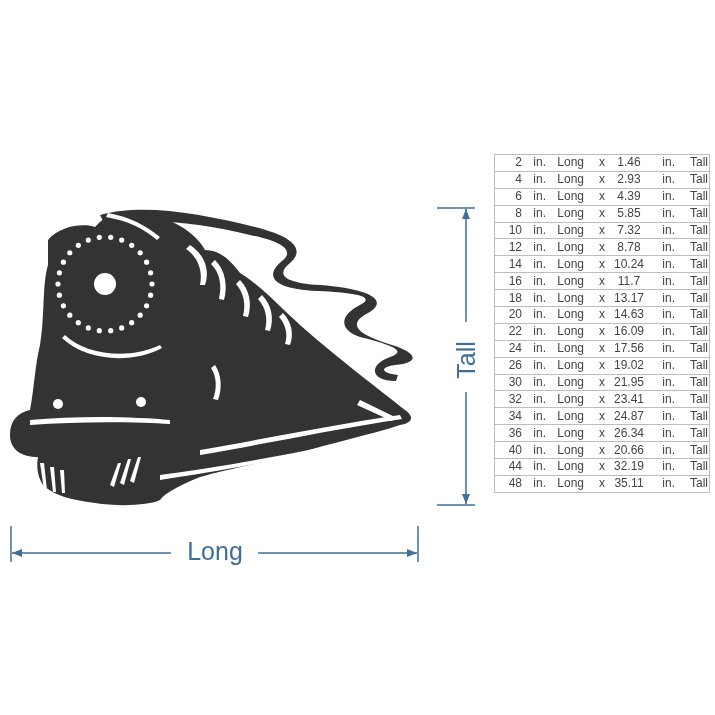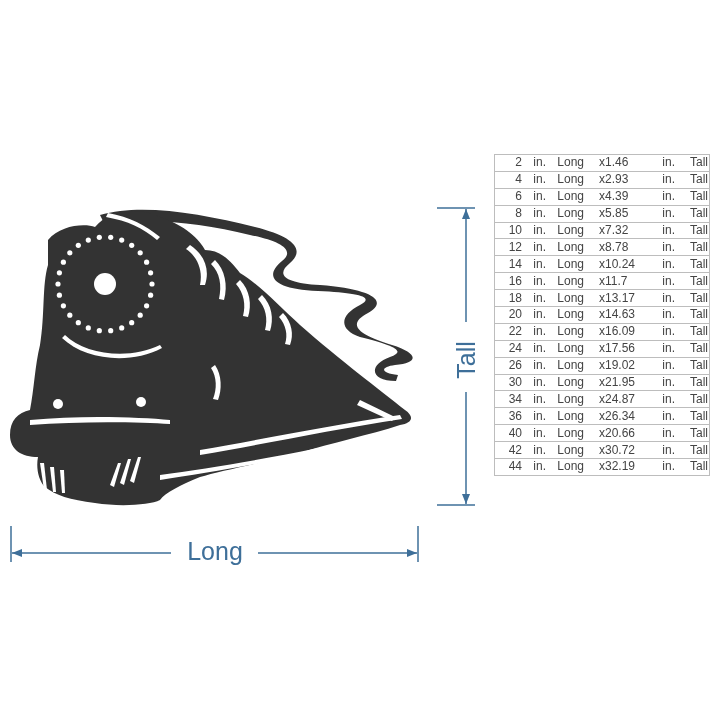--- a/index.html
+++ b/index.html
@@ -10,21 +10,21 @@
     #tall-dim { position: absolute; left: 430px; top: 200px; width: 60px; height: 320px; }
     #tall-label { position: absolute; left: 446px; top: 340px; width: 40px; height: 40px; font-size: 25px; color: #3e6f99; transform: rotate(-90deg); transform-origin: center center; text-align: center; line-height: 40px; }
     #size-table { position: absolute; left: 494px; top: 154px; width: 216px; border-collapse: collapse; font-size: 12px; color: #444; }
     #size-table td { border: 1px solid #bdbdbd; padding: 0; height: 15.9px; line-height: 15px; }
     #size-table tr { height: 16.9px; }
     .row-inner { display: flex; height: 15.9px; align-items: center; }
     .c-num { width: 27px; text-align: right; }
     .c-in1 { width: 24px; text-align: right; }
     .c-long { width: 38px; text-align: right; }
     .c-x { width: 21px; text-align: right; }
-    .c-tall-num { width: 48px; text-align: left; }
+    .c-tall-num { width: 48px; text-align: center; }
     .c-in2 { width: 22px; text-align: right; }
     .c-tall { width: 33px; text-align: right; }
   </style>
 </head>
 <body>
 
 <svg id="train-art" viewBox="0 0 430 320" xmlns="http://www.w3.org/2000/svg">
   <g fill="#333333" stroke="none">
 
     <path d="M100,20 C140,8 200,18 255,32 C295,42 305,55 290,68 C275,80 285,88 320,90 C370,94 390,105 368,118 C345,130 360,140 392,150 C418,158 420,168 395,170 C380,172 380,178 398,180 L396,186 C370,186 368,170 390,162 C408,156 392,150 360,142 C338,134 340,120 360,110 C375,102 360,98 318,96 C270,94 265,80 282,66 C296,55 280,46 250,40 C200,28 150,22 105,30 Z"></path>
@@ -297,20 +297,33 @@
             <span class="c-x">x</span>
             <span class="c-tall-num">21.95</span>
             <span class="c-in2">in.</span>
             <span class="c-tall">Tall</span>
           </div>
         </td>
       </tr>
       <tr>
         <td>
           <div class="row-inner">
+            <span class="c-num">32</span>
+            <span class="c-in1">in.</span>
+            <span class="c-long">Long</span>
+            <span class="c-x">x</span>
+            <span class="c-tall-num">23.41</span>
+            <span class="c-in2">in.</span>
+            <span class="c-tall">Tall</span>
+          </div>
+        </td>
+      </tr>
+      <tr>
+        <td>
+          <div class="row-inner">
             <span class="c-num">34</span>
             <span class="c-in1">in.</span>
             <span class="c-long">Long</span>
             <span class="c-x">x</span>
             <span class="c-tall-num">24.87</span>
             <span class="c-in2">in.</span>
             <span class="c-tall">Tall</span>
           </div>
         </td>
       </tr>
@@ -336,37 +349,37 @@
             <span class="c-x">x</span>
             <span class="c-tall-num">20.66</span>
             <span class="c-in2">in.</span>
             <span class="c-tall">Tall</span>
           </div>
         </td>
       </tr>
       <tr>
         <td>
           <div class="row-inner">
-            <span class="c-num">42</span>
-            <span class="c-in1">in.</span>
-            <span class="c-long">Long</span>
-            <span class="c-x">x</span>
-            <span class="c-tall-num">30.72</span>
-            <span class="c-in2">in.</span>
-            <span class="c-tall">Tall</span>
-          </div>
-        </td>
-      </tr>
-      <tr>
-        <td>
-          <div class="row-inner">
             <span class="c-num">44</span>
             <span class="c-in1">in.</span>
             <span class="c-long">Long</span>
             <span class="c-x">x</span>
             <span class="c-tall-num">32.19</span>
+            <span class="c-in2">in.</span>
+            <span class="c-tall">Tall</span>
+          </div>
+        </td>
+      </tr>
+      <tr>
+        <td>
+          <div class="row-inner">
+            <span class="c-num">48</span>
+            <span class="c-in1">in.</span>
+            <span class="c-long">Long</span>
+            <span class="c-x">x</span>
+            <span class="c-tall-num">35.11</span>
             <span class="c-in2">in.</span>
             <span class="c-tall">Tall</span>
           </div>
         </td>
       </tr>
     </tbody>
 </table>
 
 </body></html>

